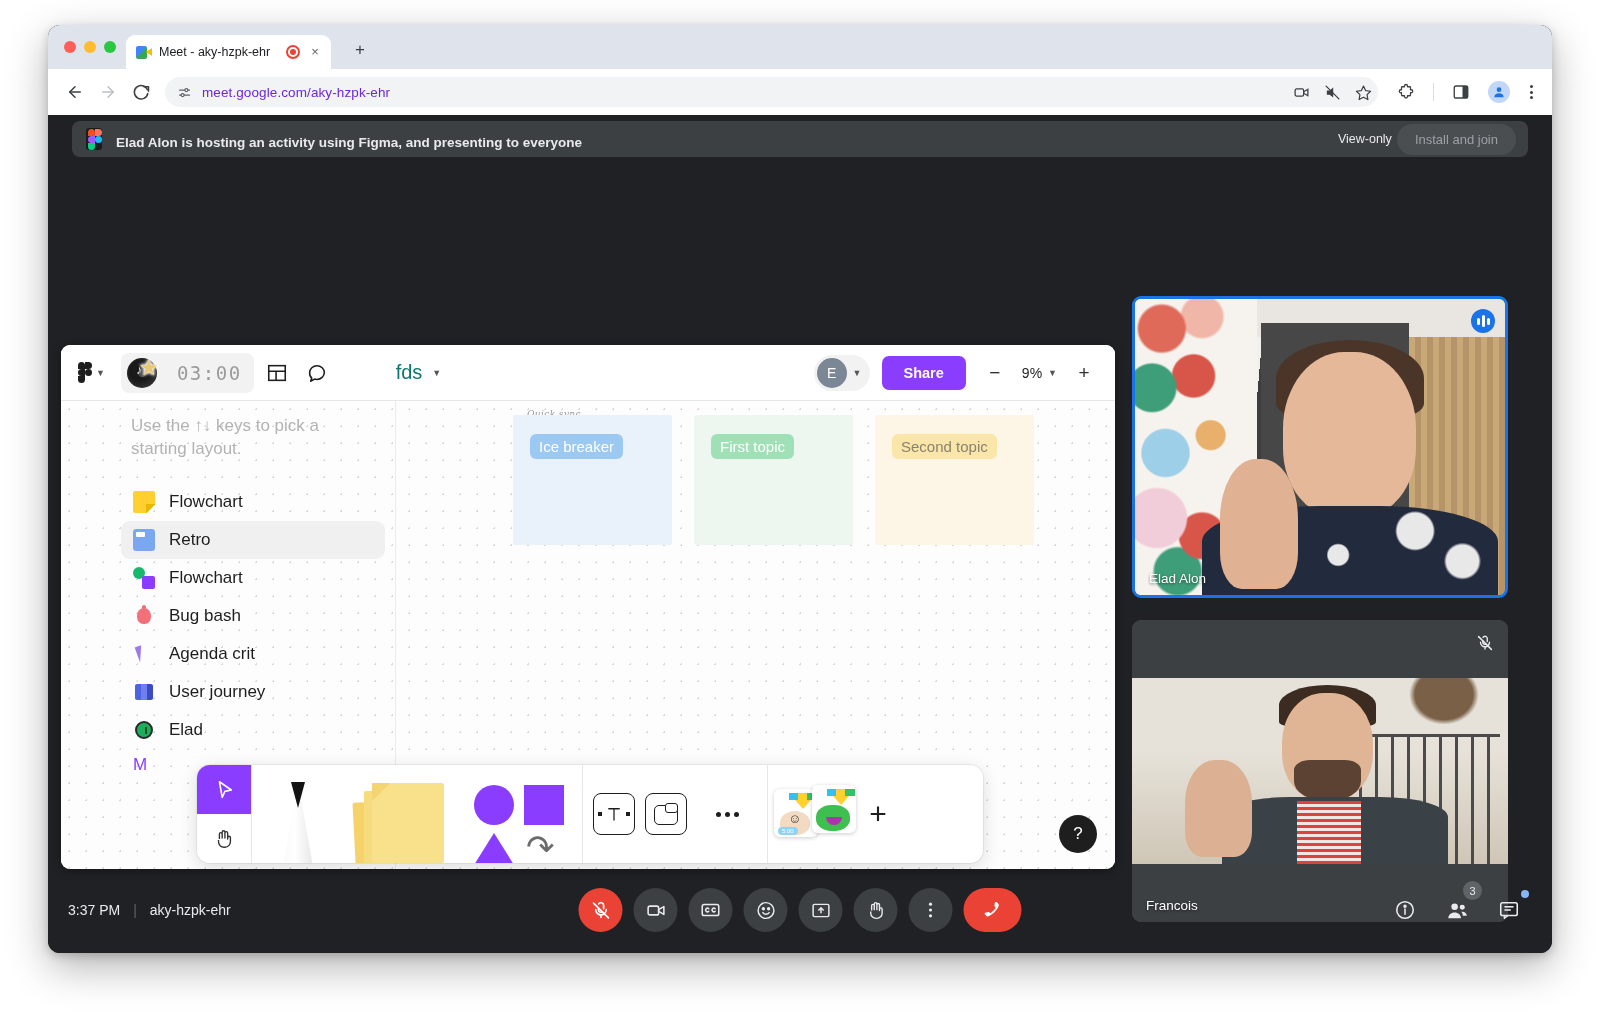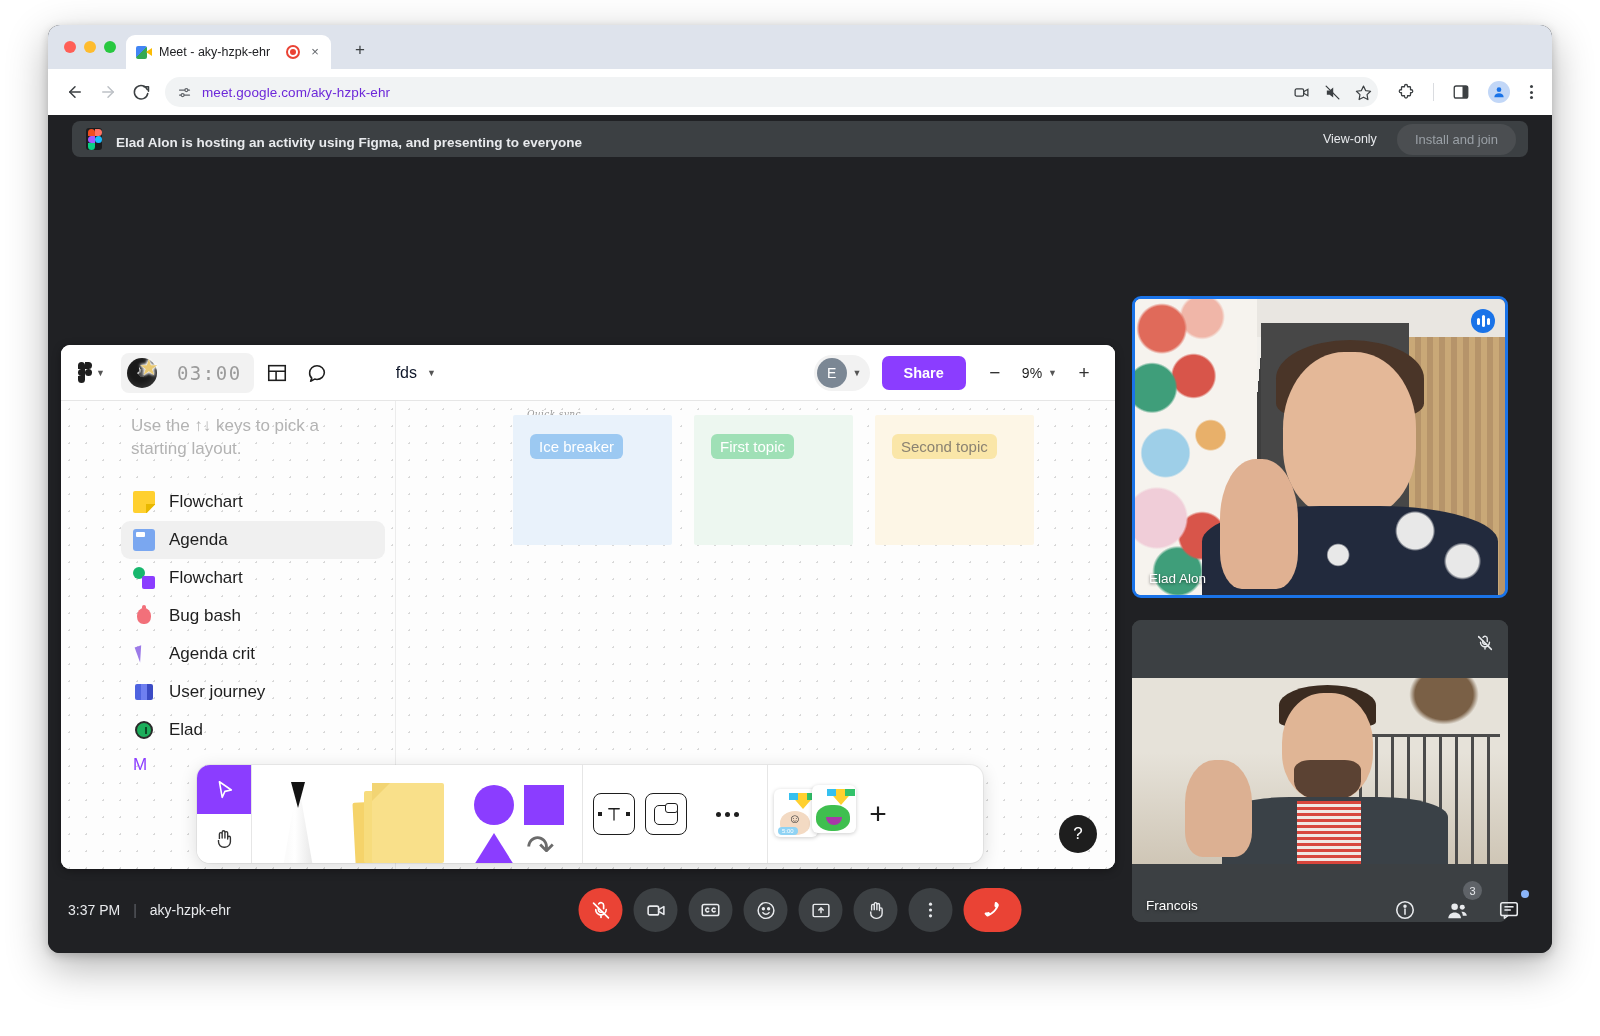--- a/index.html
+++ b/index.html
@@ -147,21 +147,21 @@
     width: 16px; height: 22px; position: relative; flex: 0 0 auto;
     background: #1b1c1e; border-radius: 3px;
   }
   .figma-logo span { position: absolute; width: 7px; height: 7px; display: block; }
   .fl1 { left: 1.5px; top: 1px;  background: #f24e1e; border-radius: 3.5px 3.5px 0 0; }
   .fl2 { left: 8.5px; top: 1px;  background: #ff7262; border-radius: 0 3.5px 3.5px 0; }
   .fl3 { left: 1.5px; top: 8px;  background: #a259ff; border-radius: 3.5px 0 0 3.5px; }
   .fl4 { left: 8.5px; top: 8px;  background: #1abcfe; border-radius: 50%; }
   .fl5 { left: 1.5px; top: 15px; background: #0acf83; border-radius: 0 0 3.5px 3.5px; }
   .banner-text { font-size: 13.5px; color: #e8eaed; }
-  .banner-right { display: flex; align-items: center; gap: 20px; justify-content: space-between; }
+  .banner-right { display: flex; align-items: center; gap: 5px; justify-content: space-between; }
   .view-only { font-size: 12.5px; color: #e8eaed; }
   .install-join {
     font-size: 13px; color: #9aa0a6;
     background: #4b4e51; border: 0; border-radius: 18px;
     padding: 8px 18px;
   }
 
   
   .figma-surface {
     position: absolute; left: 13px; top: 230px;
@@ -223,21 +223,21 @@
   }
   .tb-icon-btn {
     width: 34px; height: 34px; border-radius: 6px;
     display: flex; align-items: center; justify-content: center;
     color: #1e1e1e;
   }
   .doc-title {
     margin-left: 56px;
     display: flex; align-items: center; gap: 10px;
   }
-  .doc-title .name { font-size: 16px; color: #0f172a; }
+  .doc-title .name { font-size: 20px; color: #0f766e; }
   .fig-right {
     margin-left: auto; display: flex; align-items: center; gap: 12px;
   }
   .avatar-chip {
     display: flex; align-items: center; gap: 6px;
     background: #f2f2f2; border-radius: 20px; padding: 3px 8px 3px 3px;
   }
   .avatar-e {
     width: 30px; height: 30px; border-radius: 50%;
     background: #7b8794; color: #fff;
@@ -847,21 +847,21 @@
             <div class="hint">Use the ↑↓ keys to pick a starting layout.</div>
             <div class="layout-list">
 
               <div class="layout-item">
                 <span class="li-icon ic-brainstorm"></span>
                 <span>Flowchart</span>
               </div>
 
               <div class="layout-item active">
                 <span class="li-icon ic-agenda"></span>
-                <span>Agenda</span>
+                <span>Retro</span>
               </div>
 
               <div class="layout-item">
                 <span class="li-icon ic-flow"></span>
                 <span>Flowchart</span>
               </div>
 
               <div class="layout-item">
                 <span class="li-icon">
                     <span class="ic-bug" style="position:absolute"></span>

